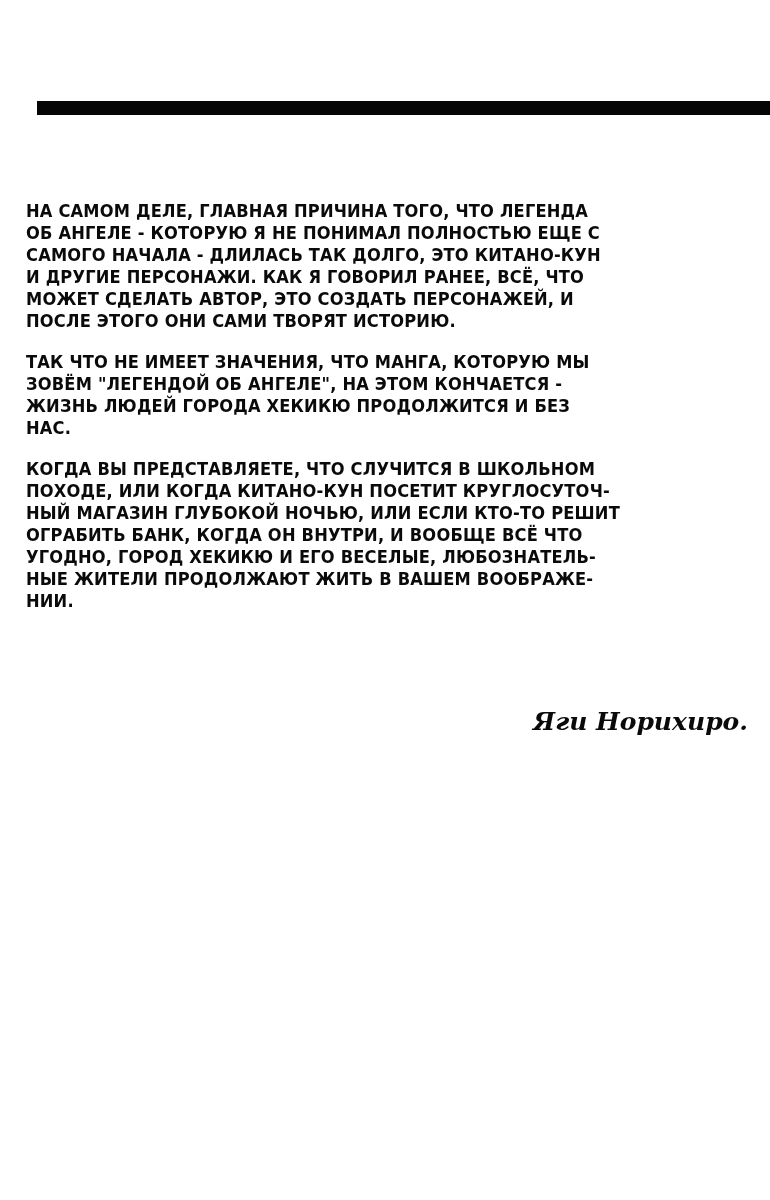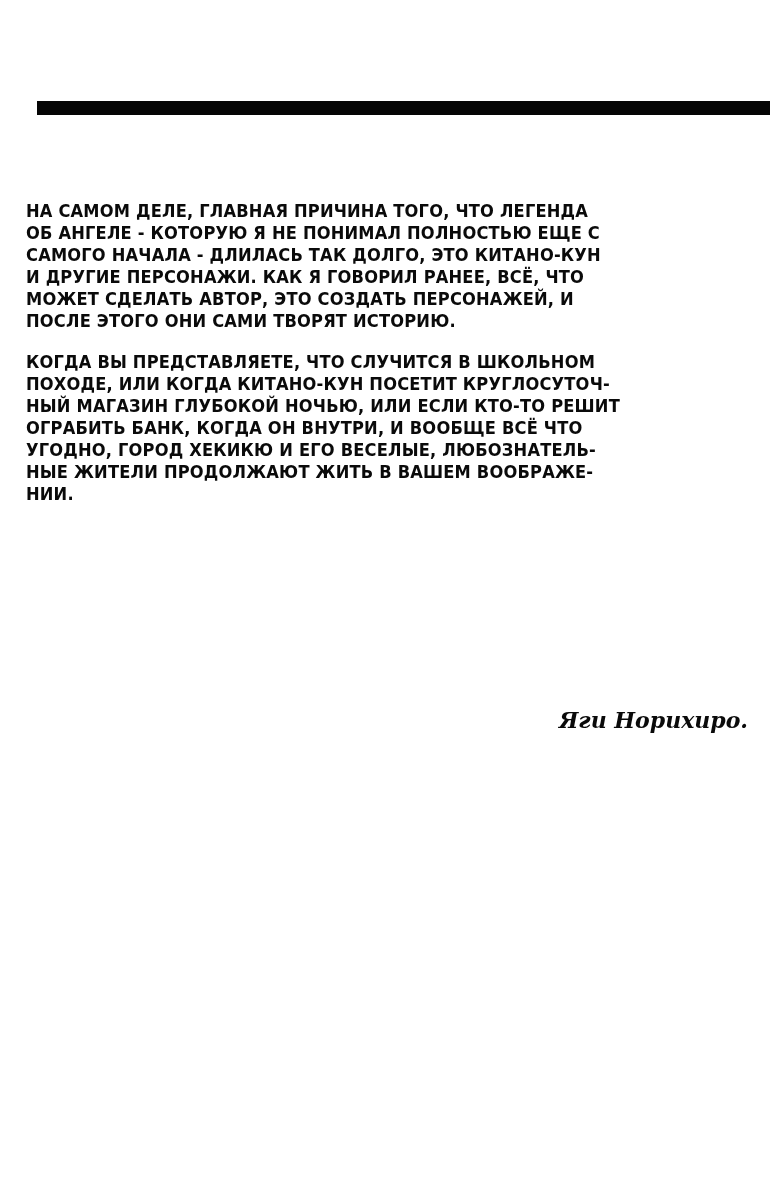--- a/index.html
+++ b/index.html
@@ -42,41 +42,47 @@
       letter-spacing: 0.2px;
       text-transform: uppercase;
       transform: scaleX(0.93);
       transform-origin: left center;
     }
     .signature {
       position: absolute;
       right: 22px;
       top: 707px;
       font-family: "DejaVu Serif", serif;
-      font-size: 22px;
+      font-size: 25px;
       font-weight: bold;
       font-style: italic;
       white-space: nowrap;
     }
   </style>
 </head>
 <body>
 
 <div class="top-bar"></div>
 
 <div class="text-block">
   <div class="para">
     <span class="line">НА САМОМ ДЕЛЕ, ГЛАВНАЯ ПРИЧИНА ТОГО, ЧТО ЛЕГЕНДА</span>
     <span class="line">ОБ АНГЕЛЕ - КОТОРУЮ Я НЕ ПОНИМАЛ ПОЛНОСТЬЮ ЕЩЕ С</span>
     <span class="line">САМОГО НАЧАЛА - ДЛИЛАСЬ ТАК ДОЛГО, ЭТО КИТАНО-КУН</span>
     <span class="line">И ДРУГИЕ ПЕРСОНАЖИ. КАК Я ГОВОРИЛ РАНЕЕ, ВСЁ, ЧТО</span>
     <span class="line">МОЖЕТ СДЕЛАТЬ АВТОР, ЭТО СОЗДАТЬ ПЕРСОНАЖЕЙ, И</span>
     <span class="line">ПОСЛЕ ЭТОГО ОНИ САМИ ТВОРЯТ ИСТОРИЮ.</span>
   </div>
   <div class="para">
+    <span class="line">ТАК ЧТО НЕ ИМЕЕТ ЗНАЧЕНИЯ, ЧТО МАНГА, КОТОРУЮ МЫ</span>
+    <span class="line">ЗОВЁМ "ЛЕГЕНДОЙ ОБ АНГЕЛЕ", НА ЭТОМ КОНЧАЕТСЯ -</span>
+    <span class="line">ЖИЗНЬ ЛЮДЕЙ ГОРОДА ХЕКИКЮ ПРОДОЛЖИТСЯ И БЕЗ</span>
+    <span class="line">НАС.</span>
+  </div>
+  <div class="para">
     <span class="line">КОГДА ВЫ ПРЕДСТАВЛЯЕТЕ, ЧТО СЛУЧИТСЯ В ШКОЛЬНОМ</span>
     <span class="line">ПОХОДЕ, ИЛИ КОГДА КИТАНО-КУН ПОСЕТИТ КРУГЛОСУТОЧ-</span>
     <span class="line">НЫЙ МАГАЗИН ГЛУБОКОЙ НОЧЬЮ, ИЛИ ЕСЛИ КТО-ТО РЕШИТ</span>
     <span class="line">ОГРАБИТЬ БАНК, КОГДА ОН ВНУТРИ, И ВООБЩЕ ВСЁ ЧТО</span>
     <span class="line">УГОДНО, ГОРОД ХЕКИКЮ И ЕГО ВЕСЕЛЫЕ, ЛЮБОЗНАТЕЛЬ-</span>
     <span class="line">НЫЕ ЖИТЕЛИ ПРОДОЛЖАЮТ ЖИТЬ В ВАШЕМ ВООБРАЖЕ-</span>
     <span class="line">НИИ.</span>
   </div>
 </div>
 

